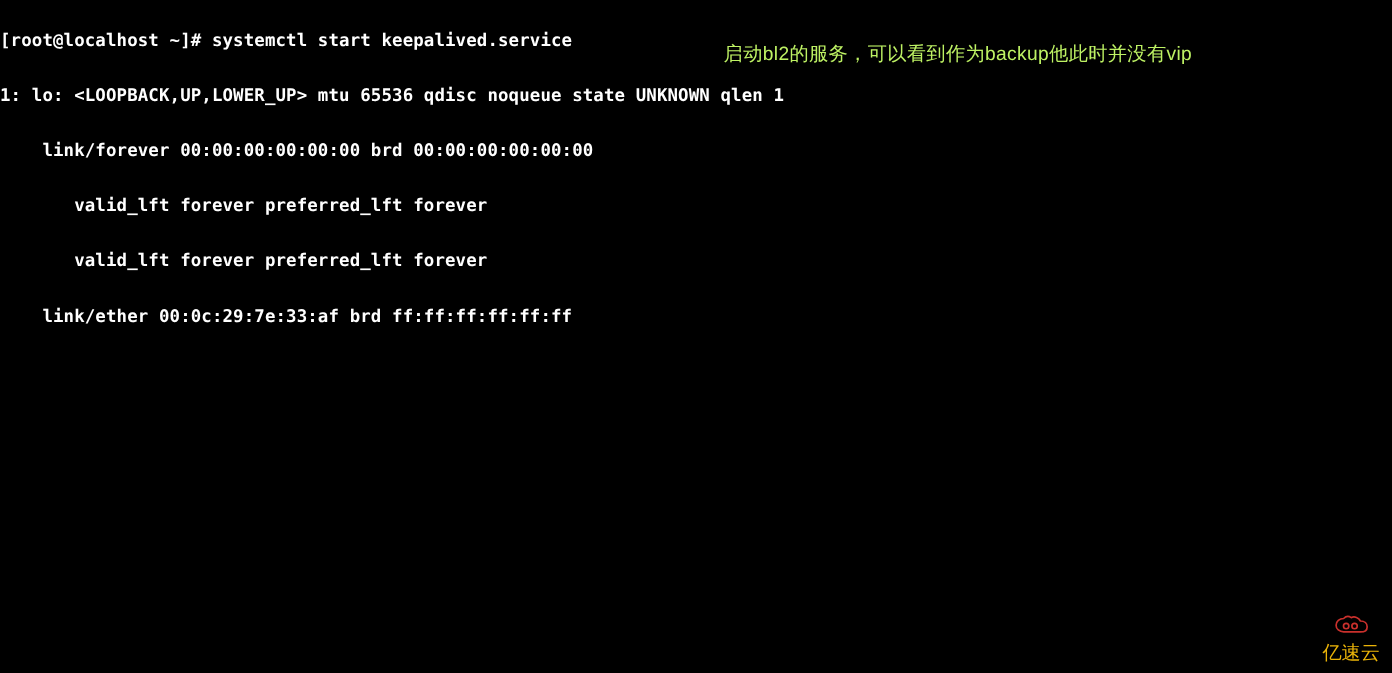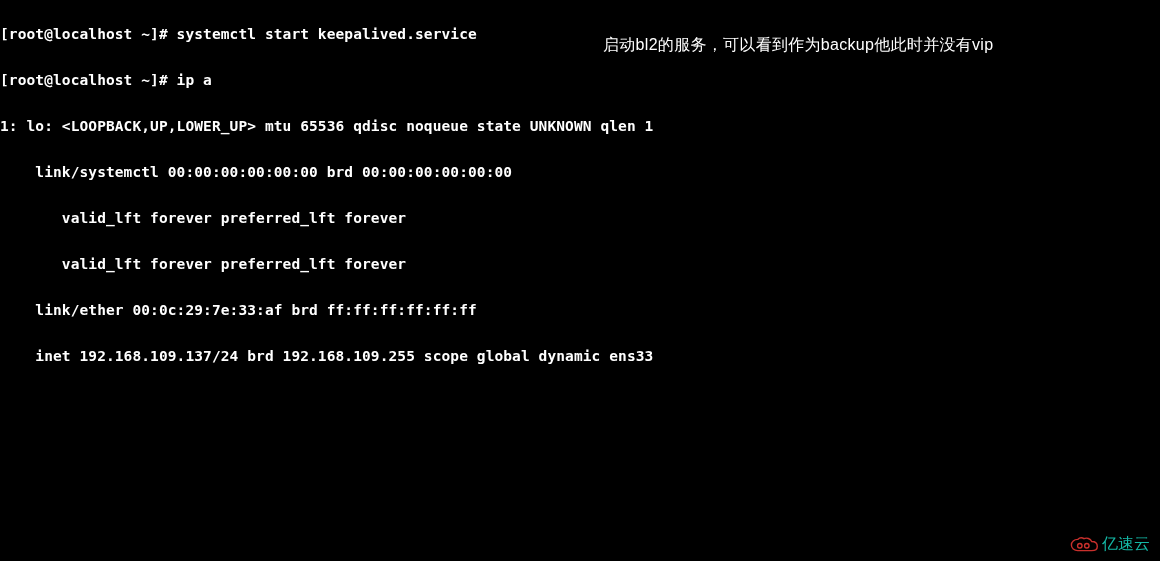--- a/index.html
+++ b/index.html
@@ -18,52 +18,51 @@
     white-space: pre;
     padding: 0 0 0 0;
     letter-spacing: 0.1px;
     font-weight: 600;
   }
   .line { display: block; }
   .annotation {
     position: absolute;
     top: 35px;
     left: 603px;
-    color: #ffffff;
+    color: #bef264;
     font-family: "Microsoft YaHei", "SimHei", sans-serif;
     font-size: 16px;
     font-weight: 400;
     letter-spacing: 0.3px;
   }
   .logo {
     position: absolute;
     right: 10px;
     bottom: 6px;
     display: flex;
     align-items: center;
     gap: 4px;
     font-family: "Microsoft YaHei", sans-serif;
-    color: #14b8a6;
+    color: #eab308;
     font-size: 16px;
     font-weight: 500;
+    flex-direction: column;
   }
   .logo svg { width: 28px; height: 18px; }
 </style>
 </head>
 <body>
 
 <div class="terminal">
 <span class="line">[root@localhost ~]# systemctl start keepalived.service</span>
-<span class="line">[root@localhost ~]# ip a</span>
 <span class="line">1: lo: &lt;LOOPBACK,UP,LOWER_UP&gt; mtu 65536 qdisc noqueue state UNKNOWN qlen 1</span>
-<span class="line">    link/systemctl 00:00:00:00:00:00 brd 00:00:00:00:00:00</span>
+<span class="line">    link/forever 00:00:00:00:00:00 brd 00:00:00:00:00:00</span>
 <span class="line">       valid_lft forever preferred_lft forever</span>
 <span class="line">       valid_lft forever preferred_lft forever</span>
 <span class="line">    link/ether 00:0c:29:7e:33:af brd ff:ff:ff:ff:ff:ff</span>
-<span class="line">    inet 192.168.109.137/24 brd 192.168.109.255 scope global dynamic ens33</span>
 
 
 
 
 
 
 
 
 
 

